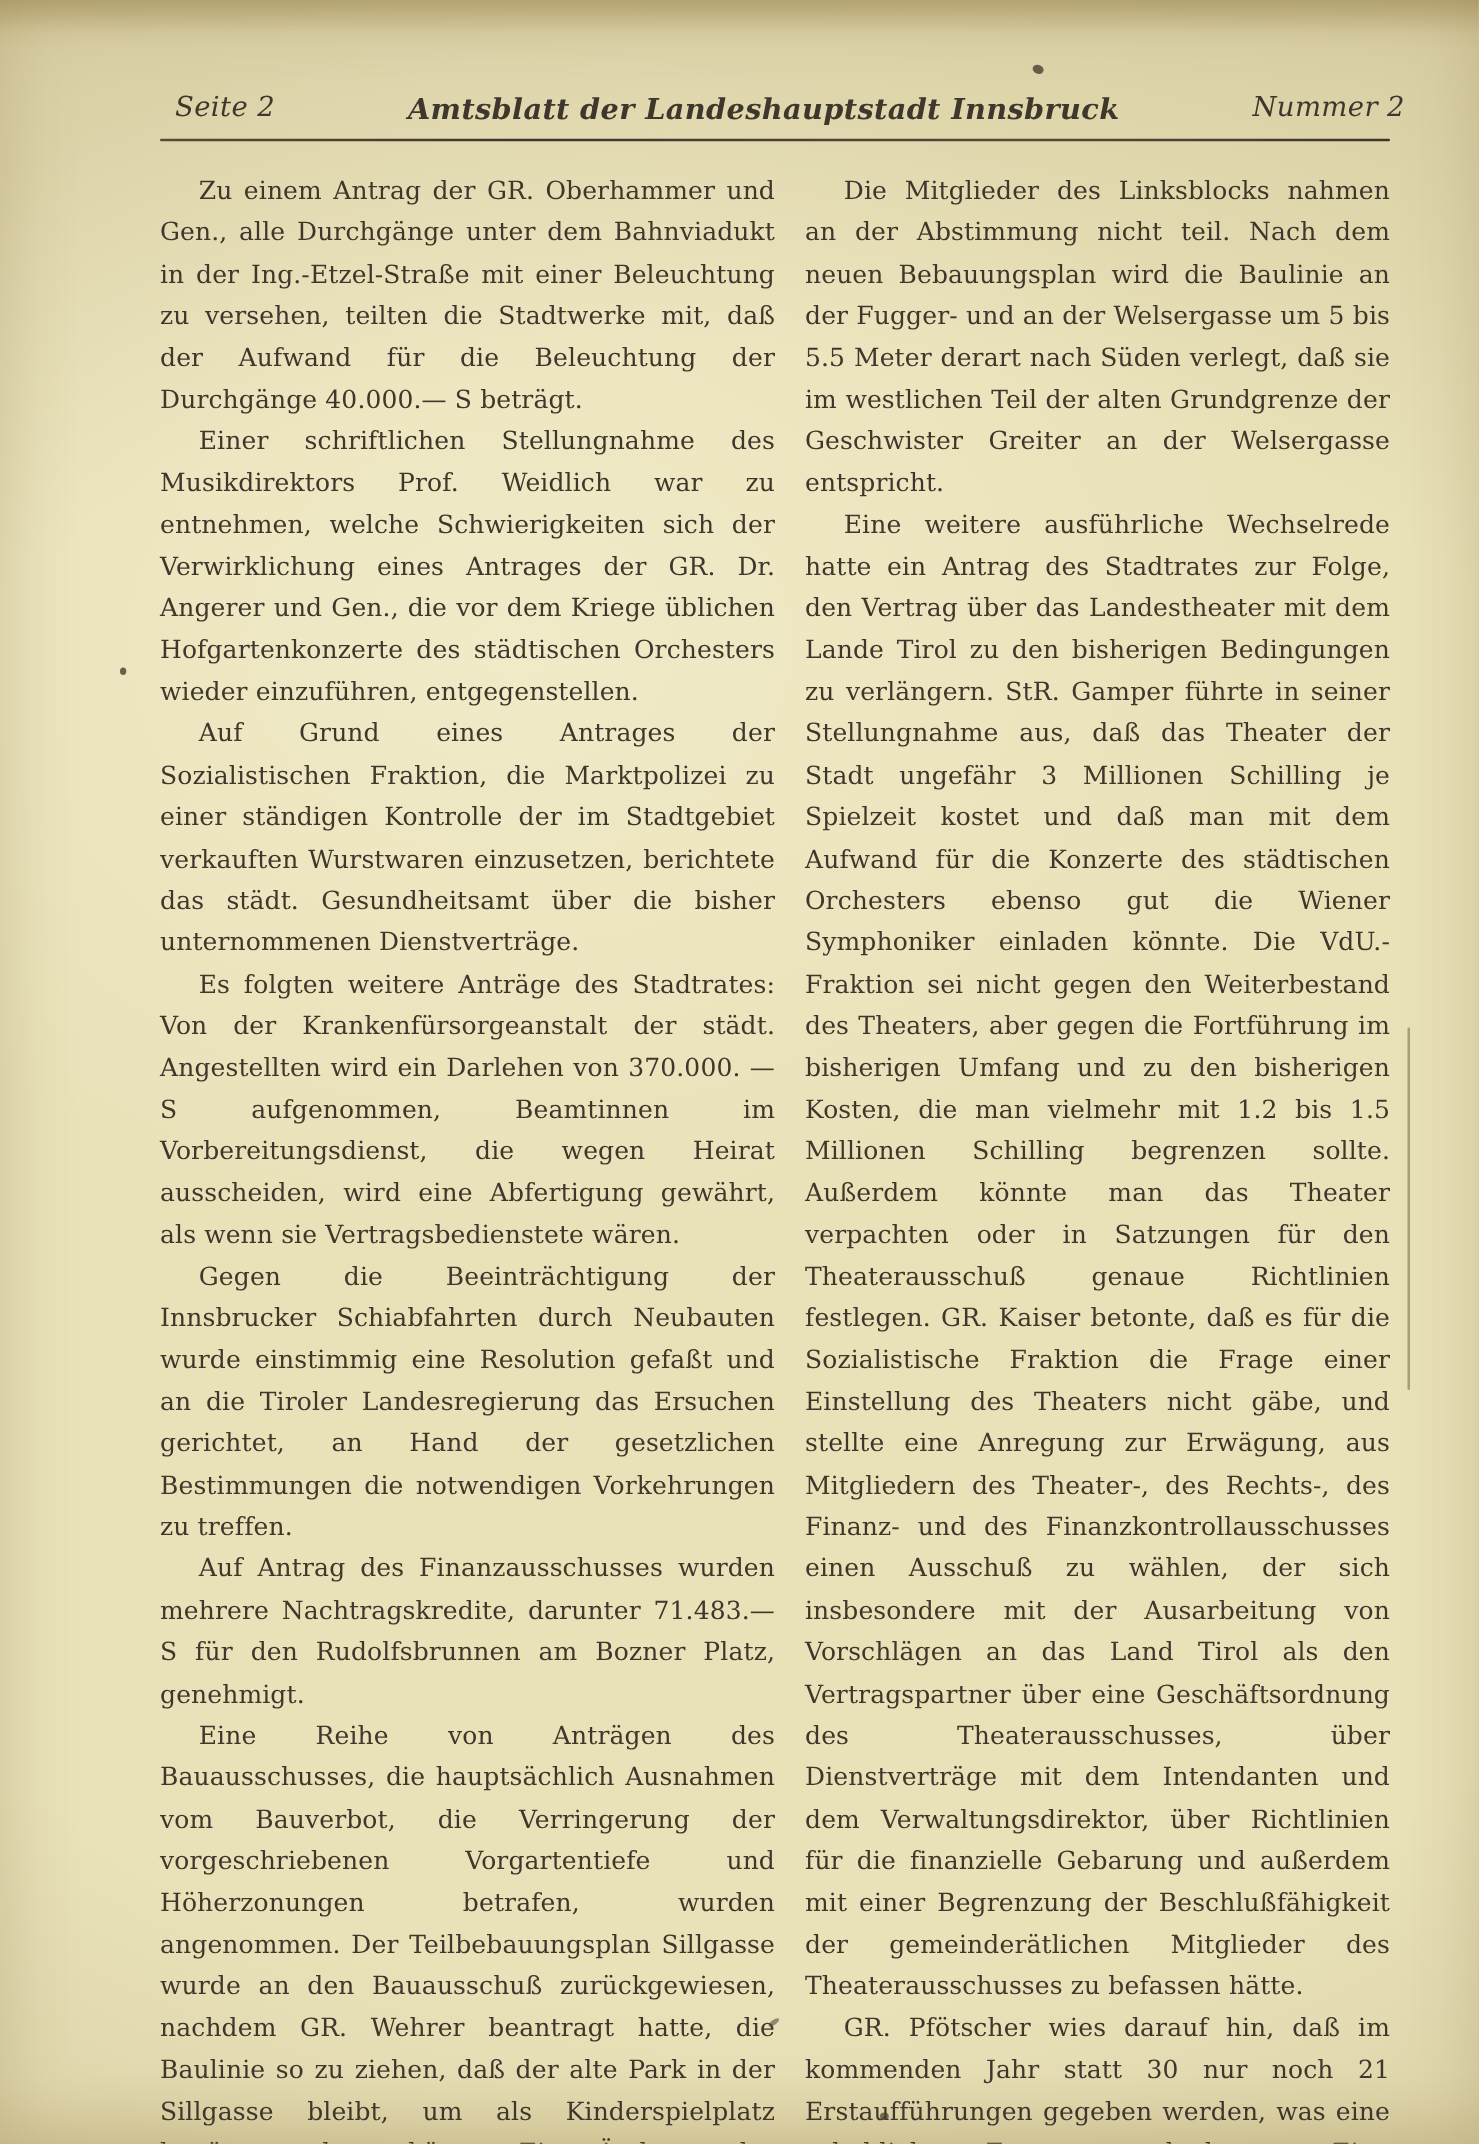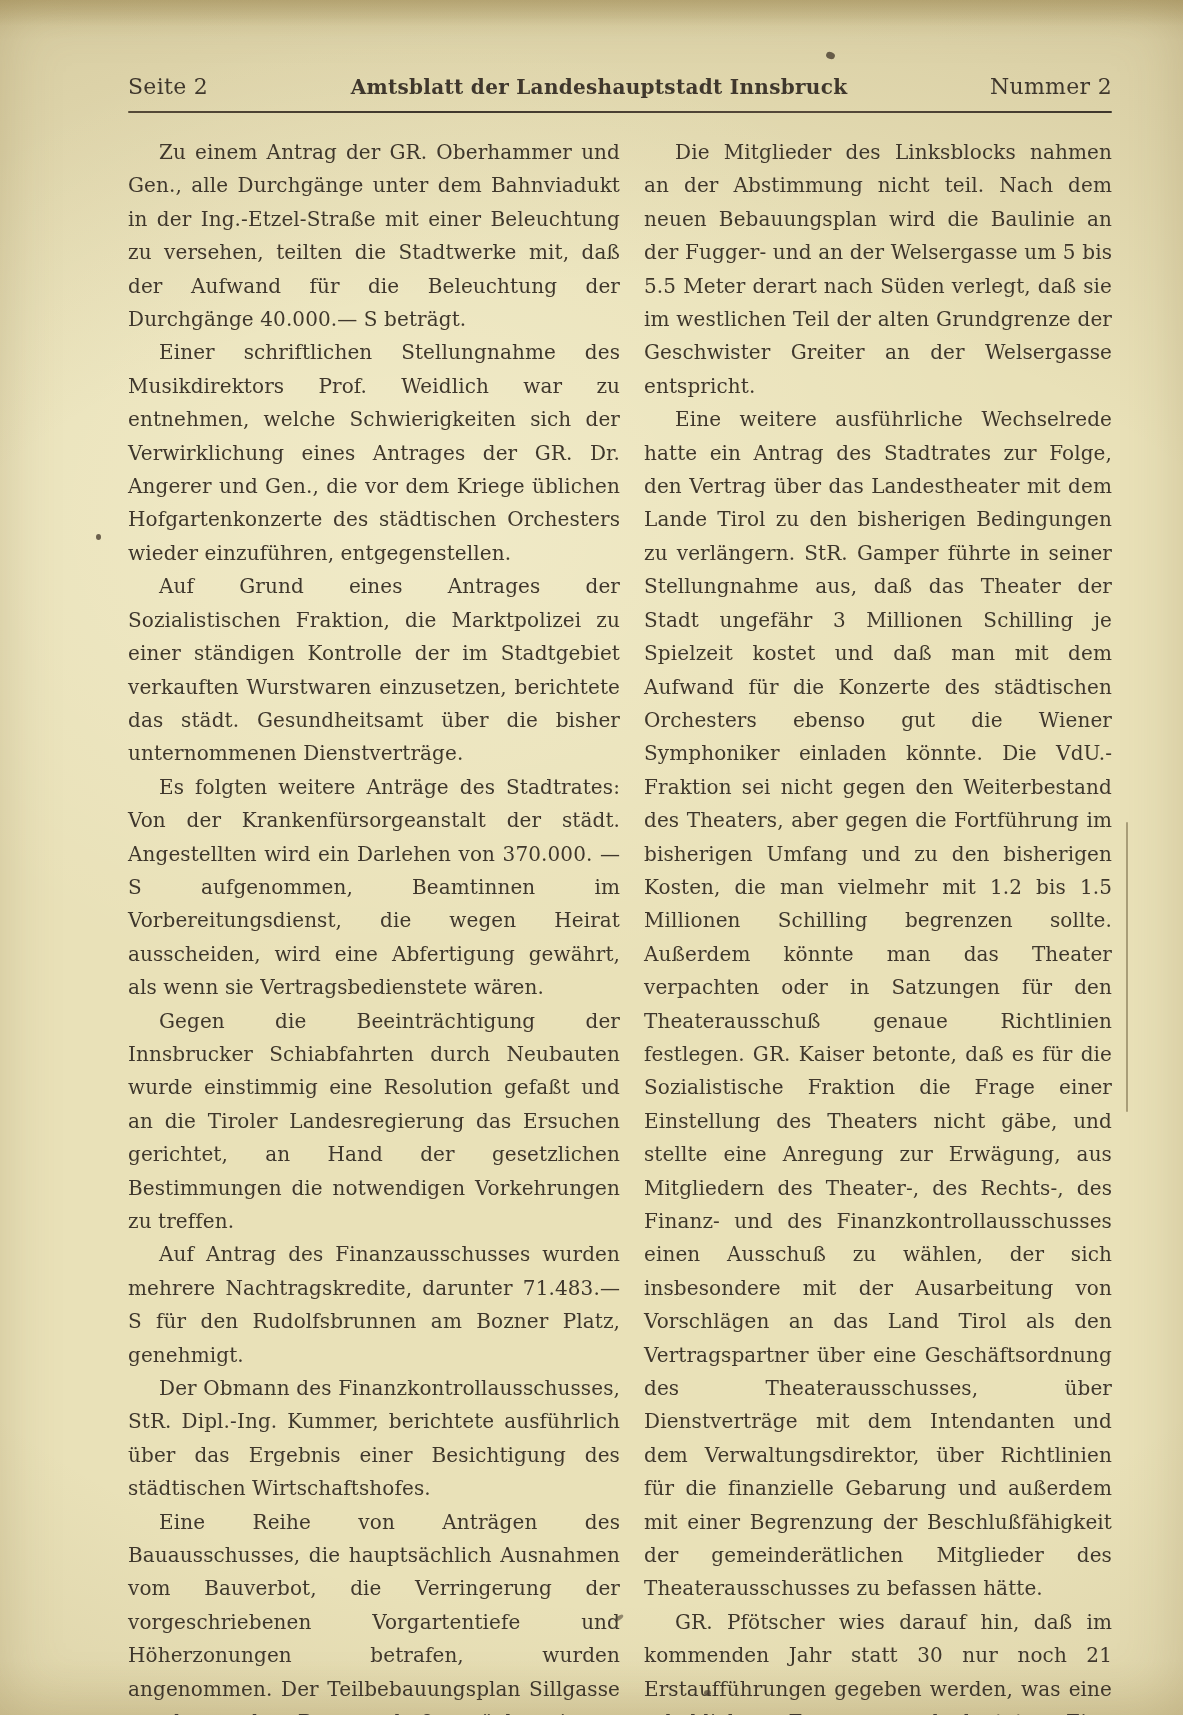--- a/index.html
+++ b/index.html
@@ -18,25 +18,25 @@
       radial-gradient(ellipse 1400px 1100px at 50% 55%, rgba(0,0,0,0) 60%, rgba(120,95,45,0.18) 100%),
       linear-gradient(180deg, #ddd3a4 0px, var(--paper, #e9e1b8) 40px, var(--paper, #e9e1b8) 1660px, #e2d8ab 1715px);
     box-shadow: inset 0 0 60px rgba(125,100,50,0.25);
   }
   .page::before { 
     content:""; position:absolute; left:0; top:0; width:100%; height:26px;
     background: linear-gradient(180deg, rgba(140,115,60,0.30), rgba(140,115,60,0));
     pointer-events:none;
   }
   .header {
-    position: absolute; left: 128px; top: 74px; width: 984px;
-    display: flex; align-items: flex-end; justify-content: space-between;
-    font-size: 22px; letter-spacing: 0.3px; white-space: nowrap;
+    position: absolute; left: 140px; top: 74px; width: 984px;
+    display: flex; align-items: flex-start; justify-content: space-between;
+    font-size: 22px; letter-spacing: 0.3px; white-space: nowrap; font-style: italic;
   }
-  .header .title { font-weight: bold; font-size: 20px; }
+  .header .title { font-weight: bold; font-size: 23px; }
   .rule {
     position: absolute; left: 128px; top: 111px; width: 984px; height: 2px;
     background: linear-gradient(90deg, #564a38 0%, #3e362c 30%, #56493a 70%, #3e362c 100%);
     border-radius: 1px;
   }
   .columns {
     position: absolute; left: 128px; top: 136px; width: 984px;
     display: flex; gap: 24px;
   }
   .col { text-align: justify; font-size: 20px; line-height: 33.4px; letter-spacing: 0.1px; }
@@ -68,21 +68,20 @@
   <div class="rule"></div>
 
   <div class="columns">
     <div class="col col-left">
         <p>Zu einem Antrag der GR. Oberhammer und Gen., alle Durchgänge unter dem Bahnviadukt in der Ing.-Etzel-Straße mit einer Beleuchtung zu versehen, teilten die Stadtwerke mit, daß der Aufwand für die Beleuchtung der Durchgänge 40.000.— S beträgt.</p>
         <p>Einer schriftlichen Stellungnahme des Musikdirektors Prof. Weidlich war zu entnehmen, welche Schwierigkeiten sich der Verwirklichung eines Antrages der GR. Dr. Angerer und Gen., die vor dem Kriege üblichen Hofgartenkonzerte des städtischen Orchesters wieder einzuführen, entgegenstellen.</p>
         <p>Auf Grund eines Antrages der Sozialistischen Fraktion, die Marktpolizei zu einer ständigen Kontrolle der im Stadtgebiet verkauften Wurstwaren einzusetzen, berichtete das städt. Gesundheitsamt über die bisher unternommenen Dienstverträge.</p>
         <p>Es folgten weitere Anträge des Stadtrates: Von der Krankenfürsorgeanstalt der städt. Angestellten wird ein Darlehen von 370.000. —S aufgenommen, Beamtinnen im Vorbereitungsdienst, die wegen Heirat ausscheiden, wird eine Abfertigung gewährt, als wenn sie Vertragsbedienstete wären.</p>
         <p>Gegen die Beeinträchtigung der Innsbrucker Schiabfahrten durch Neubauten wurde einstimmig eine Resolution gefaßt und an die Tiroler Landesregierung das Ersuchen gerichtet, an Hand der gesetzlichen Bestimmungen die notwendigen Vorkehrungen zu treffen.</p>
         <p>Auf Antrag des Finanzausschusses wurden mehrere Nachtragskredite, darunter 71.483.— S für den Rudolfsbrunnen am Bozner Platz, genehmigt.</p>
-        <p>Der Obmann des Finanzkontrollausschusses, StR. Dipl.-Ing. Kummer, berichtete ausführlich über das Ergebnis einer Besichtigung des städtischen Wirtschaftshofes.</p>
         <p>Eine Reihe von Anträgen des Bauausschusses, die hauptsächlich Ausnahmen vom Bauverbot, die Verringerung der vorgeschriebenen Vorgartentiefe und Höherzonungen betrafen, wurden angenommen. Der Teilbebauungsplan Sillgasse wurde an den Bauausschuß zurückgewiesen, nachdem GR. Wehrer beantragt hatte, die Baulinie so zu ziehen, daß der alte Park in der Sillgasse bleibt, um als Kinderspielplatz benützt werden zu können. Einer Änderung der Teilbebauungspläne für den Sieglanger und für das Gebiet Brixner Straße—Meinhardstraße—Museumstraße—Brunecker Straße wurde, im letzteren Falle mit knapper Mehrheit, zugestimmt.</p>
       </div>
     <div class="col col-right">
         <p>Die Mitglieder des Linksblocks nahmen an der Abstimmung nicht teil. Nach dem neuen Bebauungsplan wird die Baulinie an der Fugger- und an der Welsergasse um 5 bis 5.5 Meter derart nach Süden verlegt, daß sie im westlichen Teil der alten Grundgrenze der Geschwister Greiter an der Welsergasse entspricht.</p>
         <p>Eine weitere ausführliche Wechselrede hatte ein Antrag des Stadtrates zur Folge, den Vertrag über das Landestheater mit dem Lande Tirol zu den bisherigen Bedingungen zu verlängern. StR. Gamper führte in seiner Stellungnahme aus, daß das Theater der Stadt ungefähr 3 Millionen Schilling je Spielzeit kostet und daß man mit dem Aufwand für die Konzerte des städtischen Orchesters ebenso gut die Wiener Symphoniker einladen könnte. Die VdU.-Fraktion sei nicht gegen den Weiterbestand des Theaters, aber gegen die Fortführung im bisherigen Umfang und zu den bisherigen Kosten, die man vielmehr mit 1.2 bis 1.5 Millionen Schilling begrenzen sollte. Außerdem könnte man das Theater verpachten oder in Satzungen für den Theaterausschuß genaue Richtlinien festlegen. GR. Kaiser betonte, daß es für die Sozialistische Fraktion die Frage einer Einstellung des Theaters nicht gäbe, und stellte eine Anregung zur Erwägung, aus Mitgliedern des Theater-, des Rechts-, des Finanz- und des Finanzkontrollausschusses einen Ausschuß zu wählen, der sich insbesondere mit der Ausarbeitung von Vorschlägen an das Land Tirol als den Vertragspartner über eine Geschäftsordnung des Theaterausschusses, über Dienstverträge mit dem Intendanten und dem Verwaltungsdirektor, über Richtlinien für die finanzielle Gebarung und außerdem mit einer Begrenzung der Beschlußfähigkeit der gemeinderätlichen Mitglieder des Theaterausschusses zu befassen hätte.</p>
         <p>GR. Pfötscher wies darauf hin, daß im kommenden Jahr statt 30 nur noch 21 Erstaufführungen gegeben werden, was eine erhebliche Ersparung bedeutet. Eine Begrenzung der Subvention müsse angesichts der besonderen Eigenart des Theaterbetriebes als unmöglich angesehen werden.</p>
       </div>
   </div>
 
   <div class="speck speck-top"></div>

